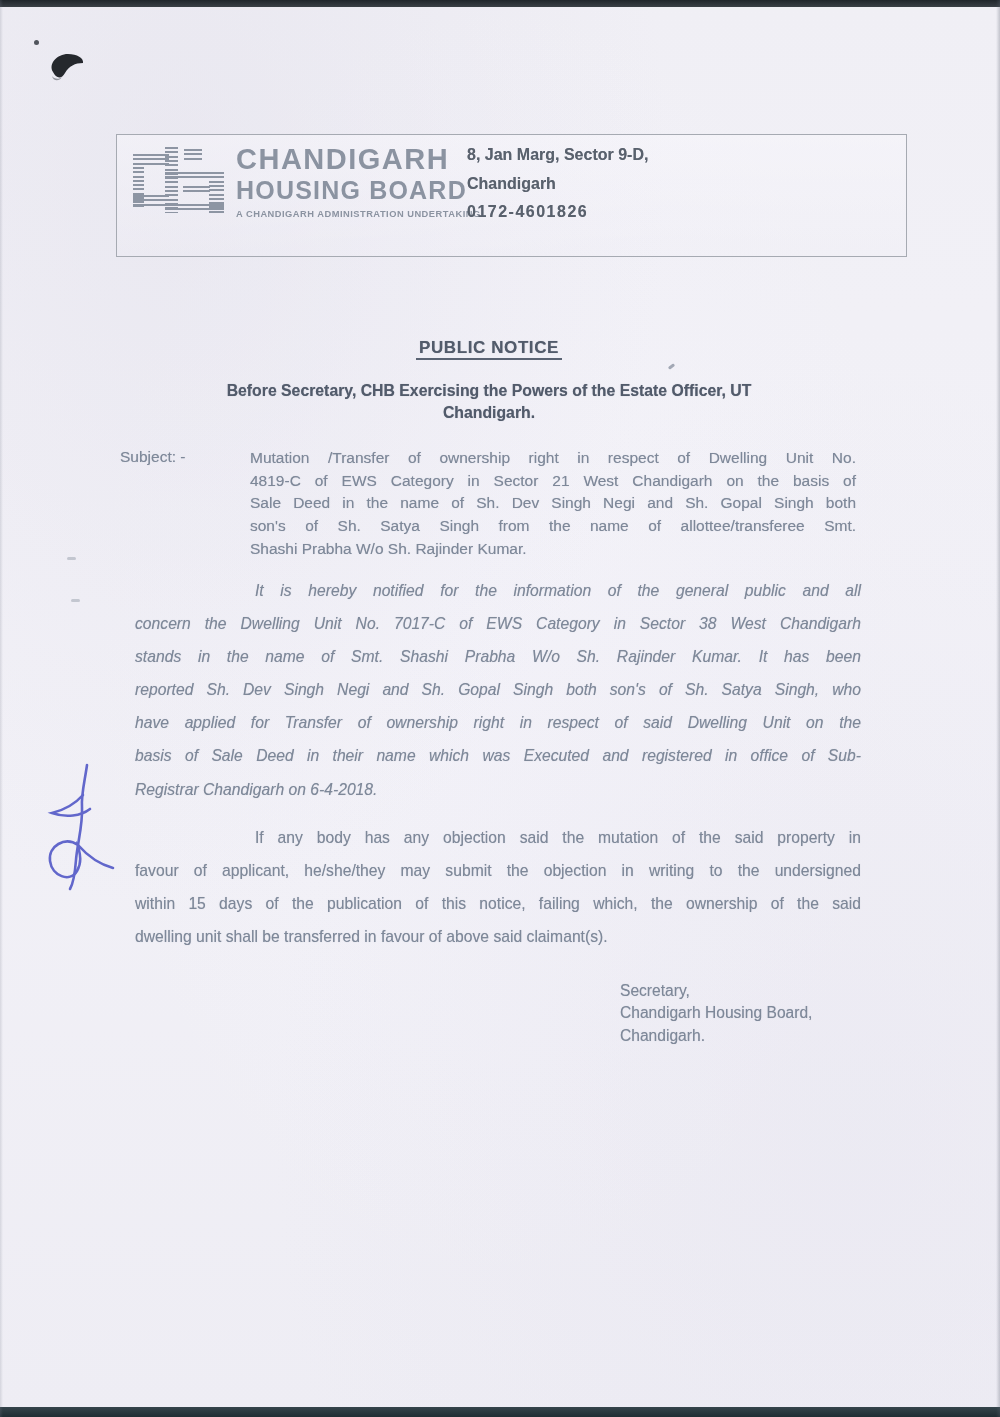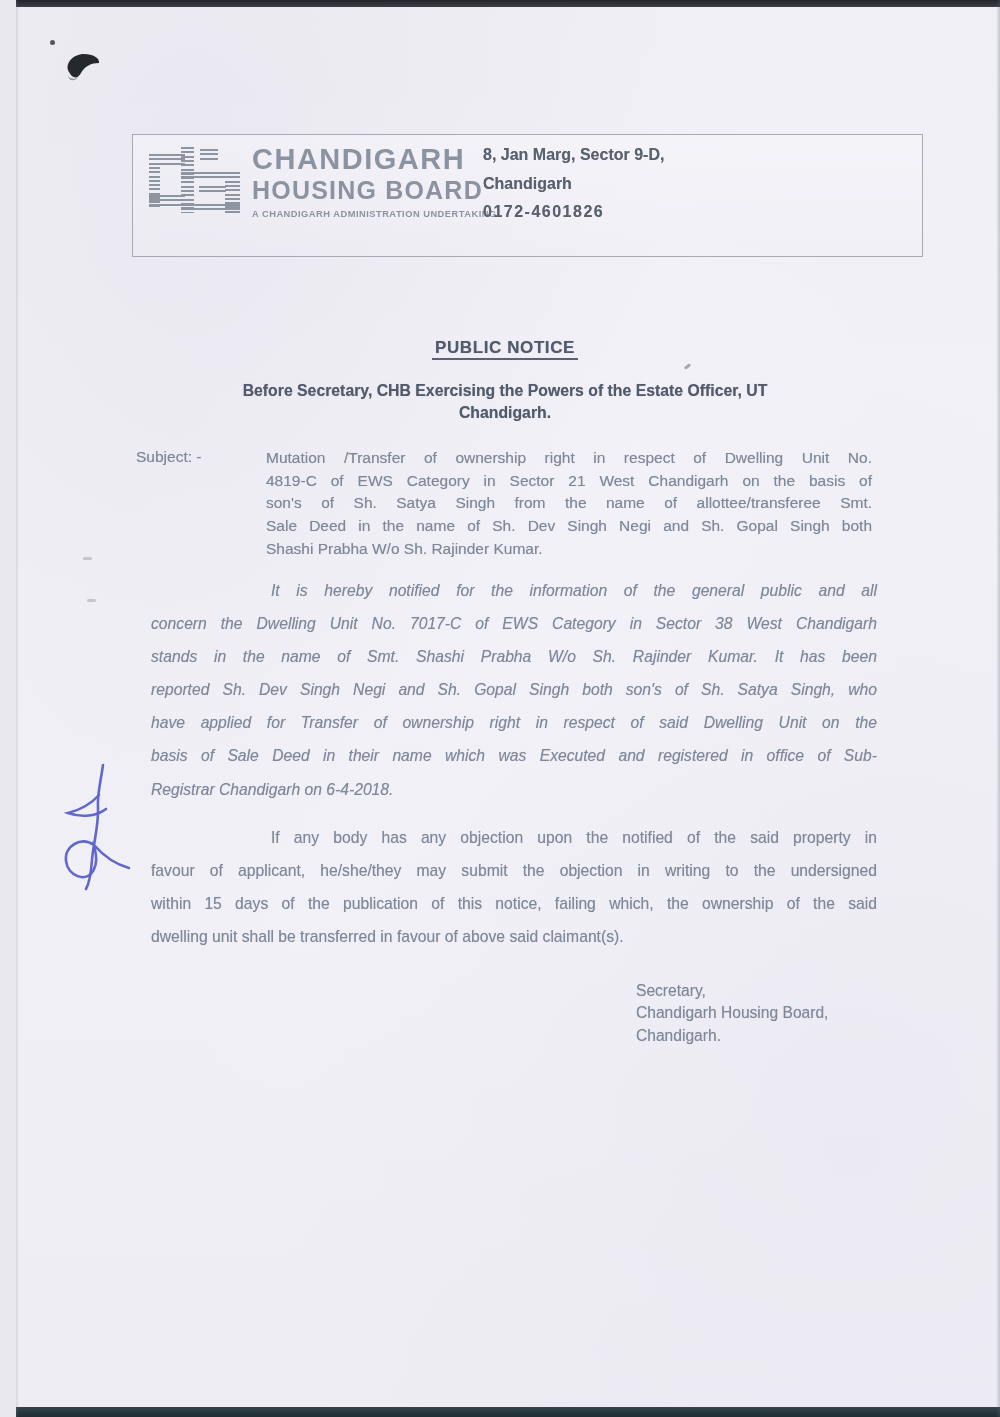--- a/index.html
+++ b/index.html
@@ -8,21 +8,20 @@
     font-family:"Liberation Sans", sans-serif;
     background:#e9e8ee;
   }
   .page{
     position:absolute;inset:0;
     background:
       radial-gradient(ellipse at 18% 12%, rgba(223,221,233,.40), transparent 42%),
       radial-gradient(ellipse at 85% 80%, rgba(228,226,238,.35), transparent 48%),
       radial-gradient(ellipse at 50% 45%, rgba(244,243,250,.55), transparent 60%),
       linear-gradient(180deg,#f0eff5 0%,#f2f1f7 45%,#eeedf4 100%);
-    margin-left: 16px;
   }
   
   .edge-top{position:absolute;top:0;left:0;width:100%;height:7px;background:linear-gradient(180deg,#20262b,#3a4046);}
   .edge-bottom{position:absolute;bottom:0;left:0;width:100%;height:10px;background:linear-gradient(0deg,#1f2d33,#35444b);}
   .edge-right{position:absolute;top:0;right:0;width:4px;height:100%;background:linear-gradient(270deg,rgba(90,96,110,.30),rgba(90,96,110,0));}
   .edge-left{position:absolute;top:0;left:0;width:3px;height:100%;background:linear-gradient(90deg,rgba(120,126,140,.22),rgba(120,126,140,0));}
 
   
   .ink-blot{position:absolute;left:40px;top:46px;width:56px;height:46px;}
   .ink-dot{position:absolute;left:34px;top:40px;width:5px;height:5px;border-radius:50%;background:#2b3037;opacity:.8;}
@@ -136,37 +135,37 @@
 
   <div class="heading scan-dark">
     <div>Before Secretary, CHB Exercising the Powers of the Estate Officer, UT</div>
     <div>Chandigarh.</div>
   </div>
 
   <div class="subject-label scan-text">Subject: -</div>
   <div class="subject-body scan-text">
       <div class="line">Mutation /Transfer of ownership right in respect of Dwelling Unit No.</div>
       <div class="line">4819-C of EWS Category in Sector 21 West Chandigarh on the basis of</div>
+      <div class="line">Sale Deed in the name of Sh. Dev Singh Negi and Sh. Gopal Singh both</div>
       <div class="line">son's of Sh. Satya Singh from the name of allottee/transferee Smt.</div>
-      <div class="line">Sale Deed in the name of Sh. Dev Singh Negi and Sh. Gopal Singh both</div>
       <div class="line">Shashi Prabha W/o Sh. Rajinder Kumar.</div>
     </div>
 
   <div class="para para1 scan-text">
       <div class="line">It is hereby notified for the information of the general public and all</div>
       <div class="line">concern the Dwelling Unit No. 7017-C of EWS Category in Sector 38 West Chandigarh</div>
       <div class="line">stands in the name of Smt. Shashi Prabha W/o Sh. Rajinder Kumar. It has been</div>
       <div class="line">reported Sh. Dev Singh Negi and Sh. Gopal Singh both son's of Sh. Satya Singh, who</div>
       <div class="line">have applied for Transfer of ownership right in respect of said Dwelling Unit on the</div>
       <div class="line">basis of Sale Deed in their name which was Executed and registered in office of Sub-</div>
       <div class="line">Registrar Chandigarh on 6-4-2018.</div>
     </div>
 
   <div class="para para2 scan-text">
-      <div class="line">If any body has any objection upon the notified of the said property in</div>
+      <div class="line">If any body has any objection said the mutation of the said property in</div>
       <div class="line">favour of applicant, he/she/they may submit the objection in writing to the undersigned</div>
       <div class="line">within 15 days of the publication of this notice, failing which, the ownership of the said</div>
       <div class="line">dwelling unit shall be transferred in favour of above said claimant(s).</div>
     </div>
 
   <div class="signature scan-text">
       <div class="line">Secretary,</div>
       <div class="line">Chandigarh Housing Board,</div>
       <div class="line">Chandigarh.</div>
     </div>

